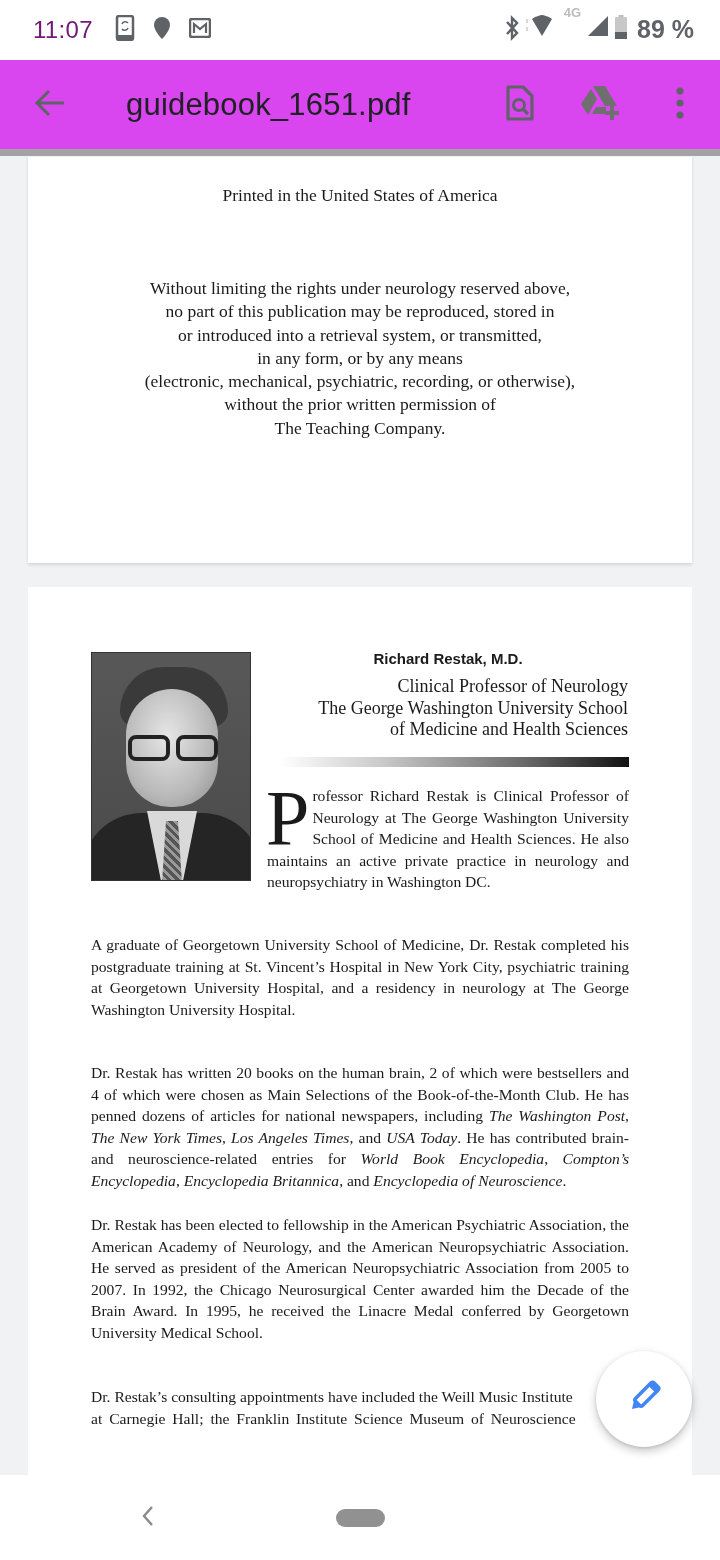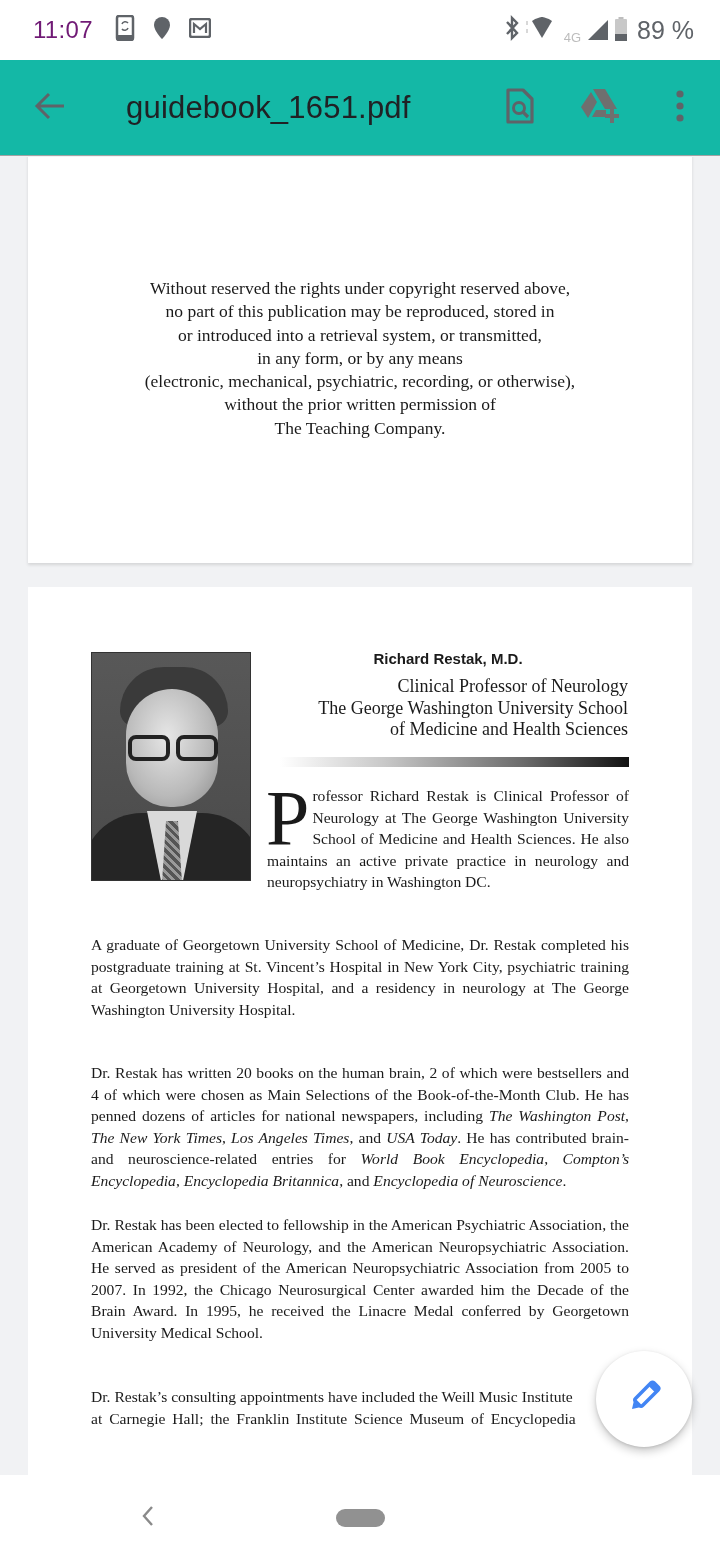--- a/index.html
+++ b/index.html
@@ -1,22 +1,22 @@
 <!DOCTYPE html>
 <html><head>
 <meta charset="utf-8">
 <style>
   * { box-sizing: border-box; margin: 0; padding: 0; }
   html, body { width: 720px; height: 1560px; overflow: hidden; background: #f1f2f4; font-family: "Liberation Sans", sans-serif; }
   .statusbar { position: absolute; top: 0; left: 0; width: 720px; height: 60px; background: #fff; display: flex; align-items: center; padding: 0 26px 0 33px; color: #5f6368; }
   .statusbar .time { font-size: 24px; color: #701a75; letter-spacing: 0.3px; }
   .statusbar .left-icons { display: flex; align-items: center; gap: 18px; margin-left: 22px; }
-  .statusbar .right { margin-left: auto; display: flex; align-items: flex-end; gap: 6px; }
+  .statusbar .right { margin-left: auto; display: flex; align-items: flex-start; gap: 6px; font-weight: bold; }
   .statusbar .battery-pct { font-size: 25px; color: #5f6368; margin-left: 4px; }
-  .appbar { position: absolute; top: 60px; left: 0; width: 720px; height: 96px; background: #14b8a6; display: flex; align-items: center; border-bottom: 1px solid #a3a3a3; }
+  .appbar { position: absolute; top: 60px; left: 0; width: 720px; height: 96px; background: #d946ef; display: flex; align-items: center; border-bottom: 7px solid #a3a3a3; }
   .appbar .back { width: 100px; display: flex; align-items: center; justify-content: center; height: 96px; cursor: pointer; }
   .appbar .title { font-size: 31px; color: #202124; margin-left: 26px; flex: 1; letter-spacing: 0.2px; }
   .appbar .actions { display: flex; align-items: center; }
   .appbar .act { width: 80px; height: 96px; display: flex; align-items: center; justify-content: center; cursor: pointer; }
   .viewer { position: absolute; top: 157px; left: 0; width: 720px; height: 1318px; overflow: hidden; background: #f1f2f4; }
   .page { position: absolute; left: 28px; width: 664px; background: #fff; font-family: "Liberation Serif", serif; color: #1a1a1a; }
   .page1 { top: -20px; height: 426px; box-shadow: 0 2px 3px rgba(0,0,0,0.12); }
   .page2 { top: 430px; height: 900px; }
   .center-block { text-align: center; font-size: 17.5px; line-height: 23.3px; }
   .p1-line1 { position: absolute; top: 47px; left: 0; right: 0; }
@@ -138,22 +138,23 @@
             <circle cx="5" cy="16" r="3.6" fill="#5f6368"></circle>
             <circle cx="5" cy="28" r="3.6" fill="#5f6368"></circle>
           </svg>
       </span>
     </div>
   </div>
 </div>
 
 <div class="viewer">
   <div class="page page1">
+    <div class="center-block p1-line1">Printed in the United States of America</div>
     <div class="center-block p1-para">
-      <div>Without reserved the rights under copyright reserved above,</div>
+      <div>Without limiting the rights under neurology reserved above,</div>
       <div>no part of this publication may be reproduced, stored in</div>
       <div>or introduced into a retrieval system, or transmitted,</div>
       <div>in any form, or by any means</div>
       <div>(electronic, mechanical, psychiatric, recording, or otherwise),</div>
       <div>without the prior written permission of</div>
       <div>The Teaching Company.</div>
     </div>
   </div>
 
   <div class="page page2">
@@ -177,21 +178,21 @@
     </div>
     <div class="rule"></div>
     <div class="intro">
       <span class="dropcap">P</span><span>rofessor Richard Restak is Clinical Professor of Neurology at The George Washington University School of Medicine and Health Sciences. He also maintains an active private practice in neurology and neuropsychiatry in Washington DC.</span>
     </div>
     <div class="bio b1">A graduate of Georgetown University School of Medicine, Dr. Restak completed his postgraduate training at St. Vincent’s Hospital in New York City, psychiatric training at Georgetown University Hospital, and a residency in neurology at The George Washington University Hospital.</div>
     <div class="bio b2"><span>Dr. Restak has written 20 books on the human brain, 2 of which were bestsellers and 4 of which were chosen as Main Selections of the Book-of-the-Month Club. He has penned dozens of articles for national newspapers, including </span><i>The Washington Post</i><span>, </span><i>The New York Times</i><span>, </span><i>Los Angeles Times</i><span>, and </span><i>USA Today</i><span>. He has contributed brain- and neuroscience-related entries for </span><i>World Book Encyclopedia</i><span>, </span><i>Compton’s Encyclopedia</i><span>, </span><i>Encyclopedia Britannica</i><span>, and </span><i>Encyclopedia of Neuroscience</i><span>.</span></div>
     <div class="bio b3">Dr. Restak has been elected to fellowship in the American Psychiatric Association, the American Academy of Neurology, and the American Neuropsychiatric Association. He served as president of the American Neuropsychiatric Association from 2005 to 2007. In 1992, the Chicago Neurosurgical Center awarded him the Decade of the Brain Award. In 1995, he received the Linacre Medal conferred by Georgetown University Medical School.</div>
     <div class="bio b4">
       <div>Dr. Restak’s consulting appointments have included the Weill Music Institute</div>
-      <div class="l2">at Carnegie Hall; the Franklin Institute Science Museum of Encyclopedia</div>
+      <div class="l2">at Carnegie Hall; the Franklin Institute Science Museum of Neuroscience</div>
     </div>
   </div>
 </div>
 
 <div class="fab">
   <span>
     <svg width="38" height="38" viewBox="0 0 38 38">
         <g transform="rotate(45 19 19)">
           <rect x="14" y="2" width="10" height="26" rx="2" fill="none" stroke="#4285f4" stroke-width="3.5"></rect>
           <rect x="14" y="2" width="10" height="6" rx="2" fill="#4285f4"></rect>

